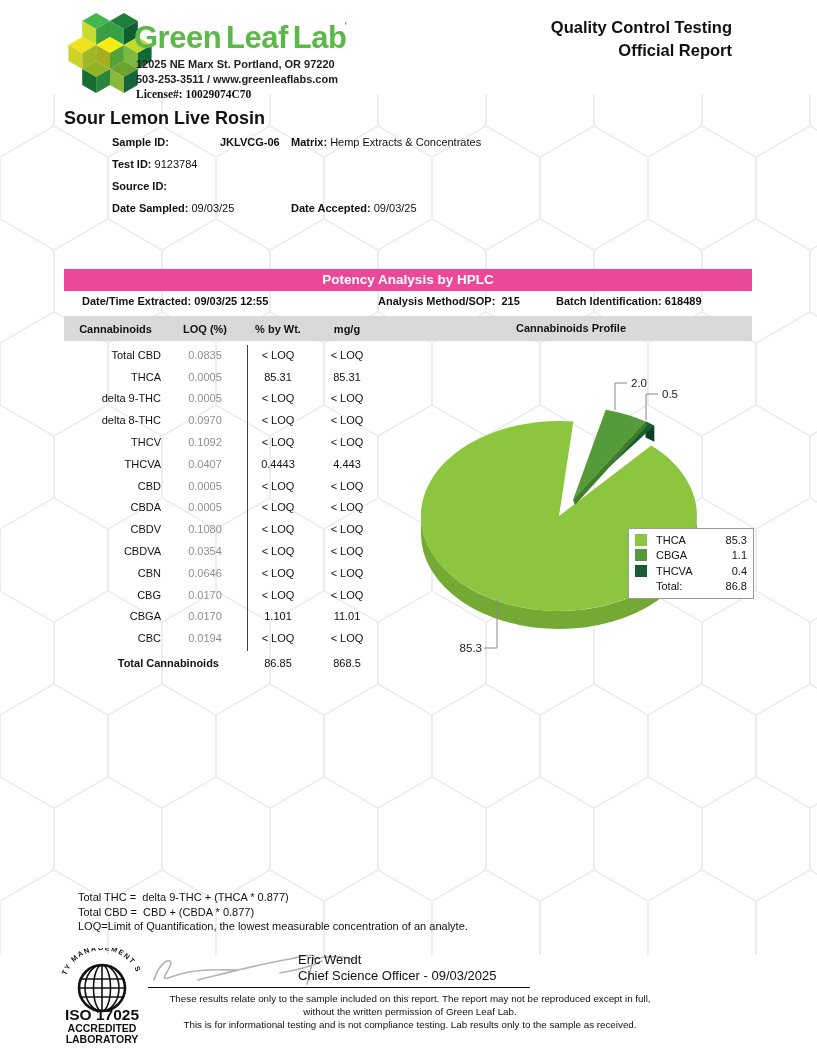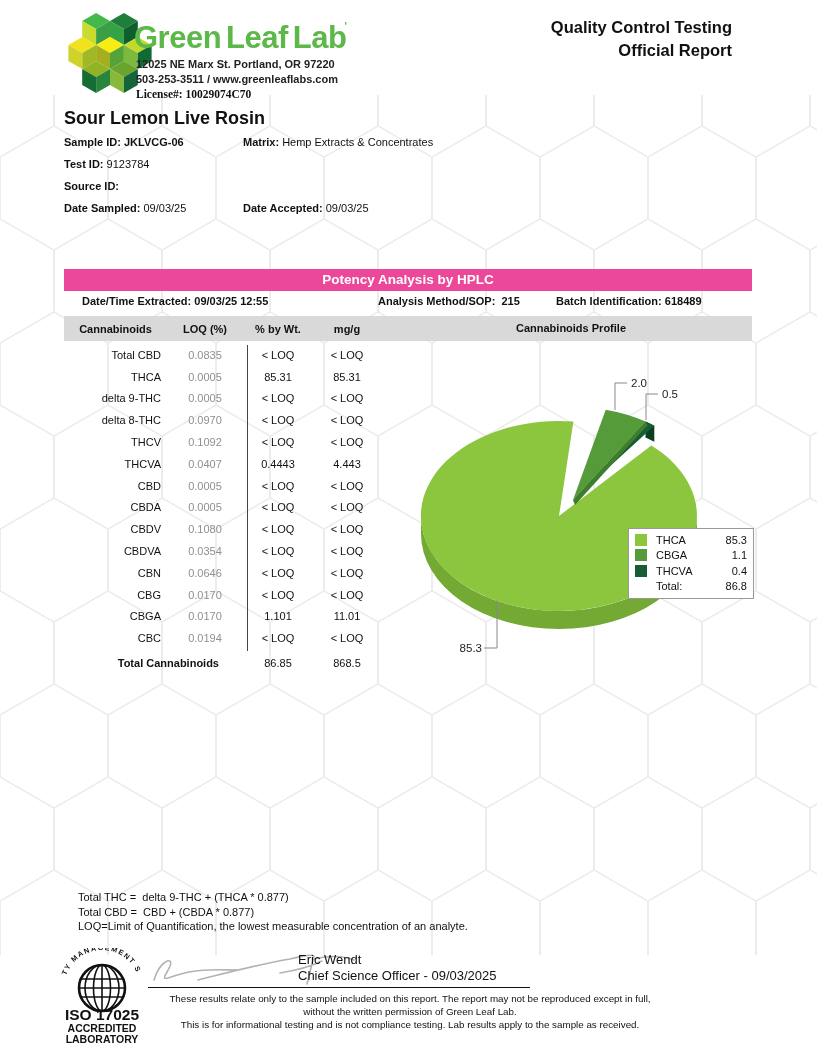--- a/index.html
+++ b/index.html
@@ -9,21 +9,21 @@
   
   .wordmark{left:134px;top:20px;font-size:31px;font-weight:bold;color:#5cb848;letter-spacing:-0.5px;white-space:nowrap;}
   .wordmark span{margin-right:5px;}
   .tm{font-size:10px;vertical-align:18px;margin-left:-2px;}
   .addr{left:136px;font-size:11px;font-weight:bold;color:#222;}
   .license{left:136px;top:88px;font-size:11.5px;font-weight:bold;font-family:"Liberation Serif", serif;}
   .report-title{left:440px;top:16px;width:292px;text-align:right;font-size:16.5px;font-weight:bold;line-height:23px;}
   
   .product-name{left:64px;top:108px;font-size:18px;font-weight:bold;}
   .srow{font-size:11px;}
-  .srow b{font-weight:bold;}
+  .srow b{font-weight:bold;margin-left:48px;}
   
   .black-bar{left:64px;top:269px;width:688px;height:22px;background:#ec4899;color:#fff;
              text-align:center;font-size:13.5px;font-weight:bold;line-height:22px;}
   .extract-row{left:64px;top:295px;width:688px;height:16px;font-size:11px;font-weight:bold;}
   .gray-band{left:64px;top:316px;width:688px;height:25px;background:#d9d9d9;}
   .thead{left:64px;top:316px;width:325px;height:25px;display:grid;grid-template-columns:103px 76px 70px 68px;
          align-items:center;font-size:11px;font-weight:bold;}
   .thead span{text-align:center;}
   .profile-head{left:390px;top:316px;width:362px;height:25px;text-align:center;font-size:11px;font-weight:bold;line-height:25px;}
   .tbody{left:64px;top:344px;width:325px;}
@@ -313,16 +313,16 @@
     <path d="M14,30 C20,10 34,6 30,16 C26,26 18,32 34,26 C58,18 80,20 96,20 M58,30 C90,22 120,14 150,9 C162,6 172,4 174,6 L167,34 M140,23 C158,20 172,16 182,11 M174,9 C192,5 204,6 214,10" fill="none" stroke="#b3b3b3" stroke-width="1.6" stroke-linecap="round"></path>
   </svg>
   <div class="abs sig-name">
     <div>Eric Wendt</div>
     <div>Chief Science Officer - 09/03/2025</div>
   </div>
   <div class="abs sig-line"></div>
 
   <div class="abs disclaimer">
     <span class="p1">These results relate only to the sample included on this report. The report may not be reproduced except in full, without the written permission of Green Leaf Lab.</span>
-    <div class="p2">This is for informational testing and is not compliance testing. Lab results apply to the sample as received.</div>
+    <div class="p2">This is for informational testing and is not compliance testing. Lab results only to the sample as received.</div>
   </div>
 
 </div>
 
 </body></html>

